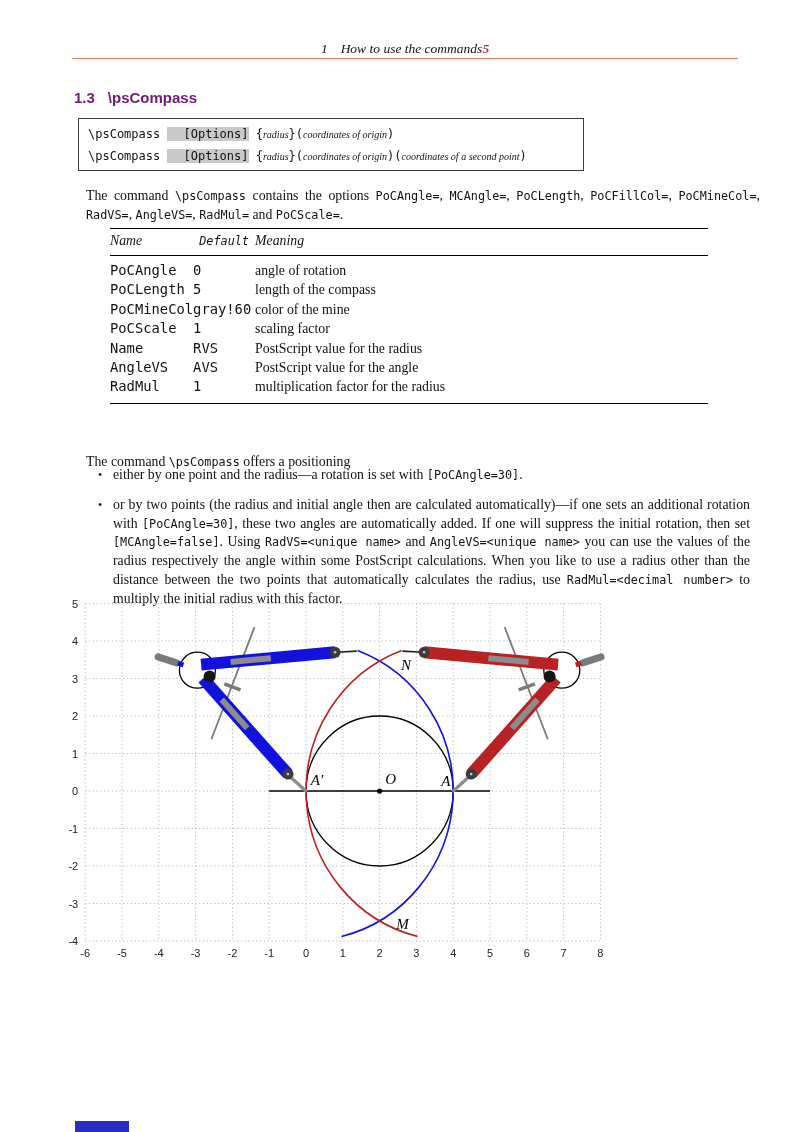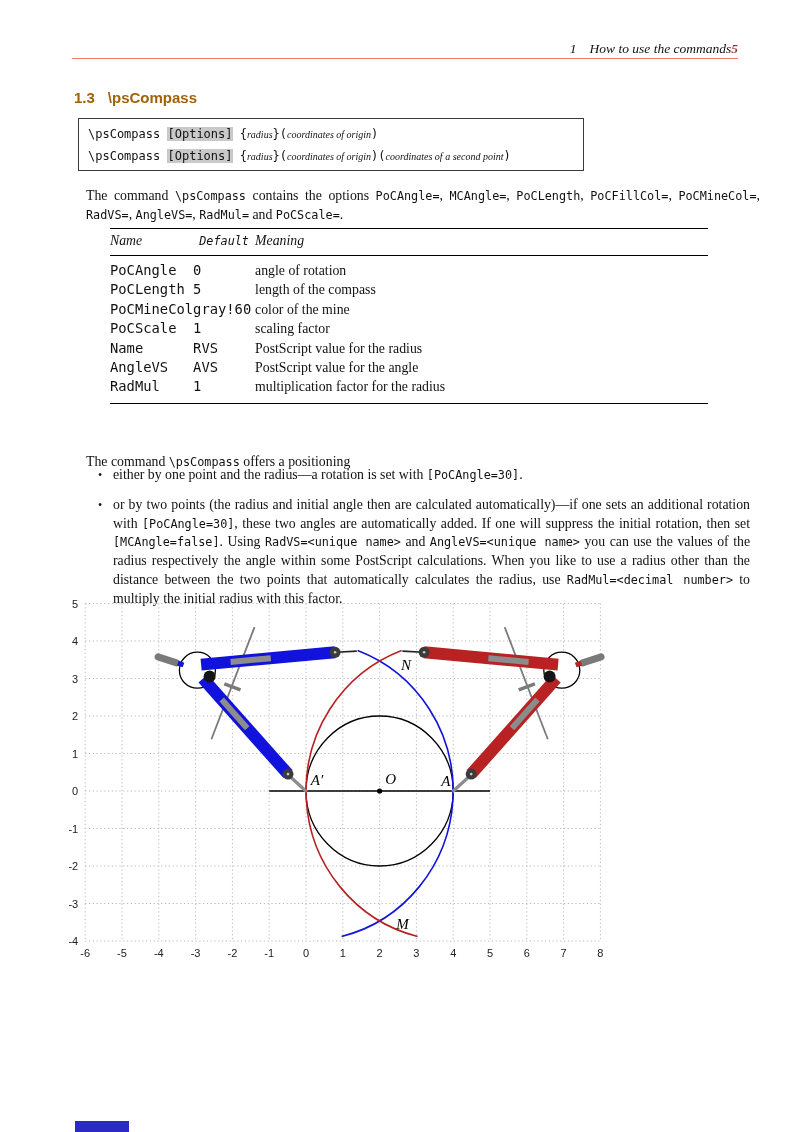--- a/index.html
+++ b/index.html
@@ -1,31 +1,31 @@
 <!DOCTYPE html>
 <html><head>
 <meta charset="utf-8">
 <style>
   html,body{margin:0;padding:0;}
   body{width:800px;height:1132px;background:#ffffff;position:relative;overflow:hidden;
        font-family:"Liberation Serif",serif;color:#111;}
   .mono{font-family:"DejaVu Sans Mono",monospace;font-size:11.8px;}
   .it{font-style:italic;}
-  .hl{background:#c9c9c9;}
-
-  
-  .hdr{position:absolute;top:41px;left:72px;width:666px;display:flex;justify-content:flex-end;
+  .hl{background:#c9c9c9;padding-left:16px;}
+
+  
+  .hdr{position:absolute;top:41px;left:72px;width:666px;display:flex;justify-content:center;
        font-style:italic;font-size:13.5px;}
   .hdr-num{margin-right:13px;}
   .hdr-page{color:#9e3a32;font-weight:bold;}
   .hdr-rule{position:absolute;top:58px;left:72px;width:666px;height:0;border-top:1.6px solid #ef7d63;}
 
   
   .sec{position:absolute;top:89px;left:74px;font-family:"Liberation Sans",sans-serif;
-       font-weight:bold;font-size:15px;color:#a16207;}
+       font-weight:bold;font-size:15px;color:#701a75;}
   .sec .num{margin-right:13px;}
 
   
   .codebox{position:absolute;top:118px;left:78px;width:486px;border:1.2px solid #3a3a3a;
            padding:4px 9px;background:#fff;}
   .codeline{line-height:19.5px;white-space:nowrap;}
   .codeline .mono{font-size:12px;}
   .codeline .it{font-family:"Liberation Serif",serif;font-size:10px;}
 
   

